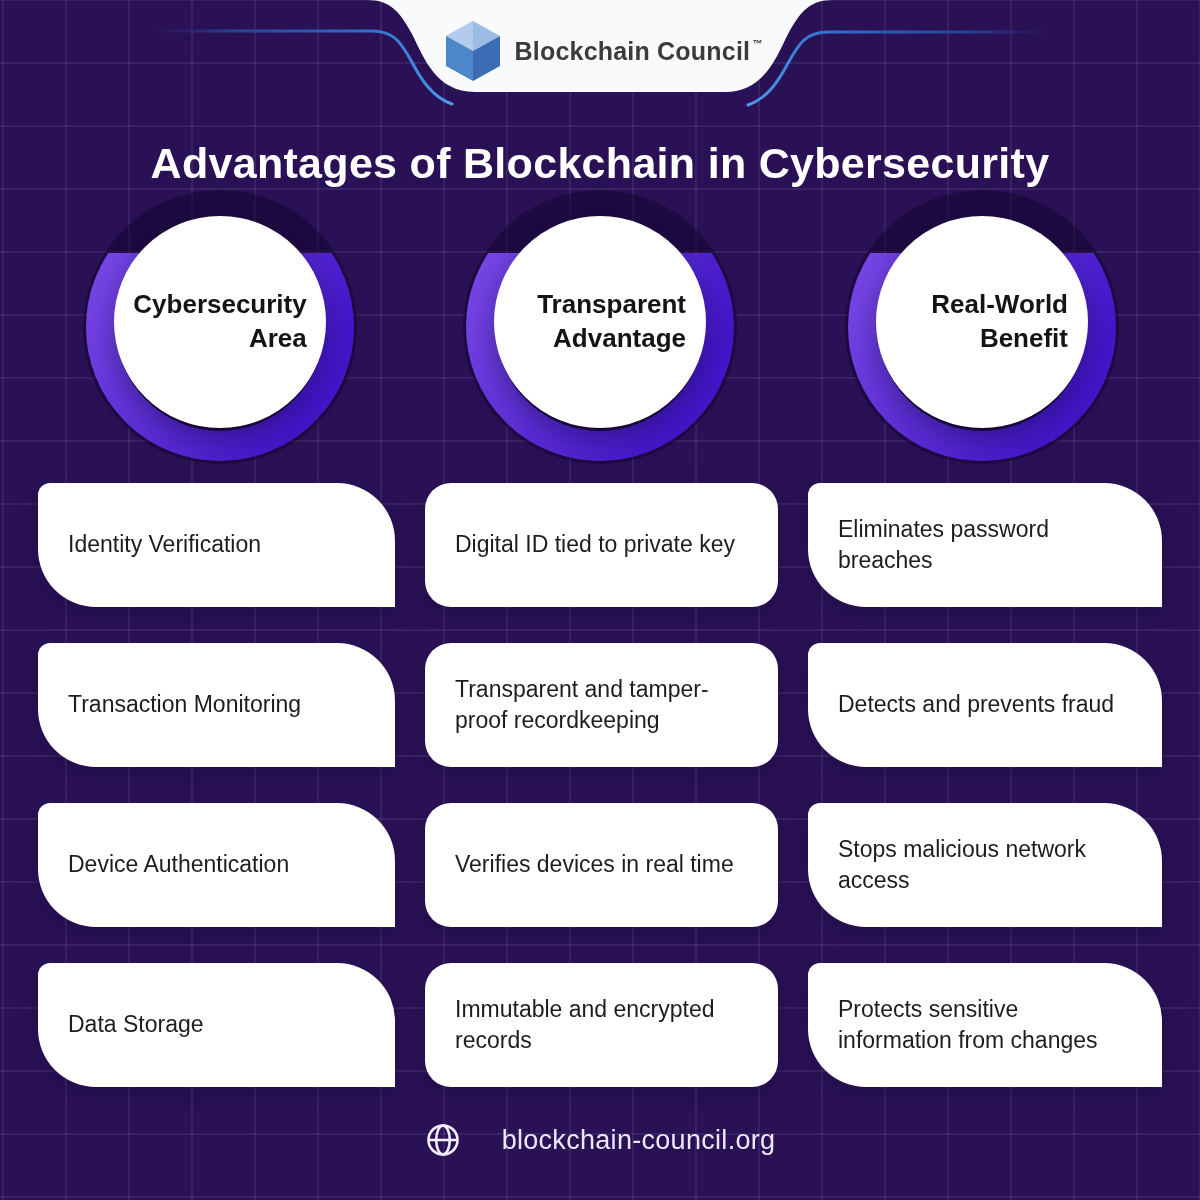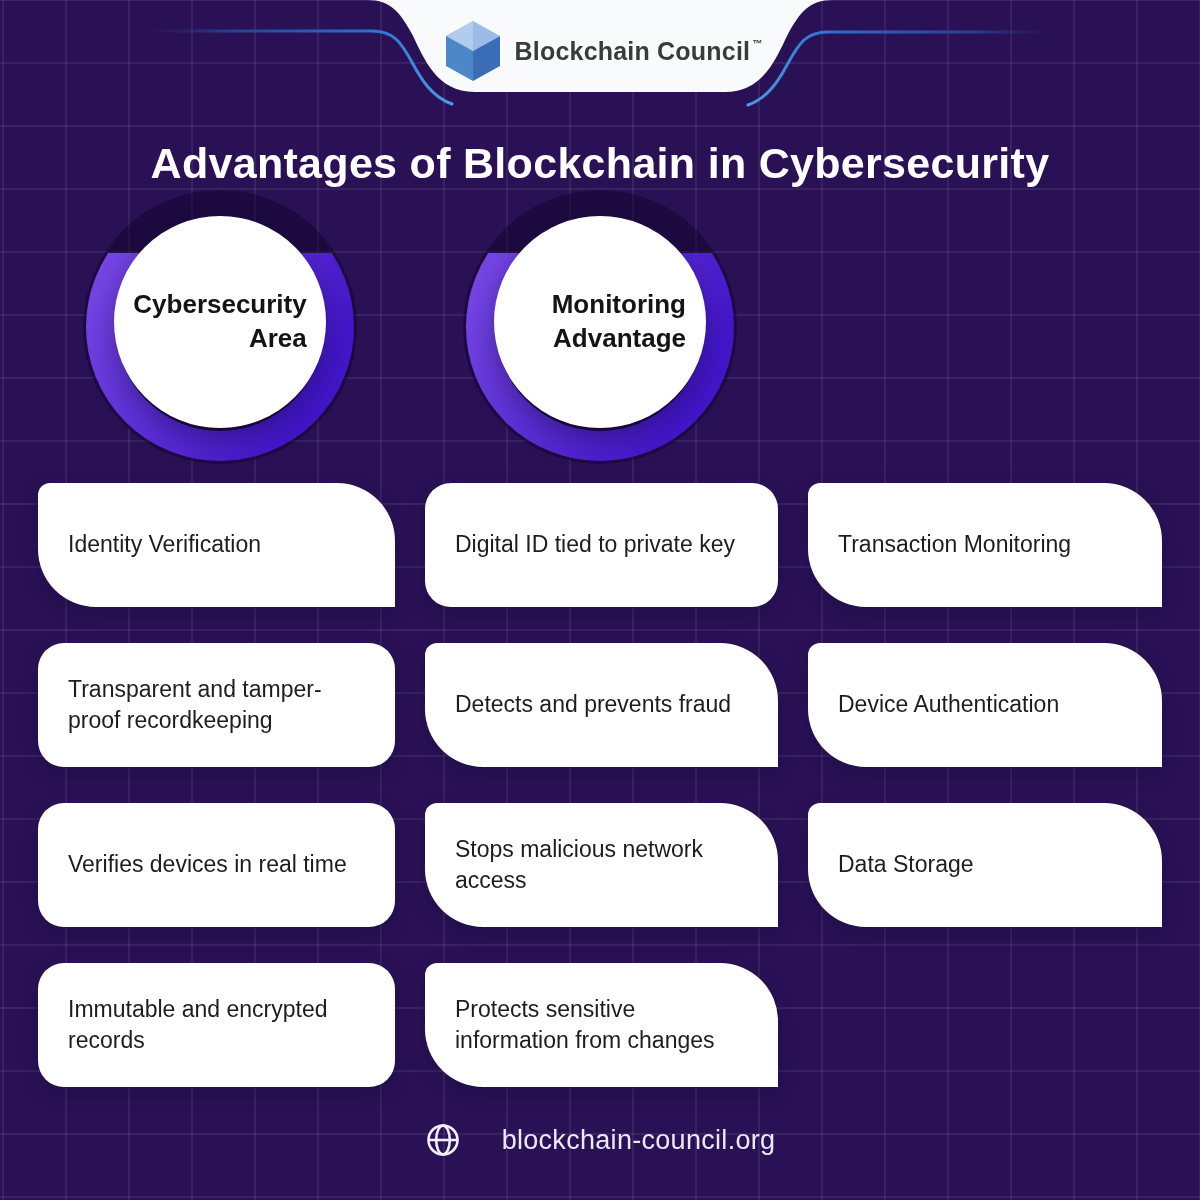--- a/index.html
+++ b/index.html
@@ -122,27 +122,41 @@
     <div class="halo"></div>
     <svg class="ring-svg" width="268" height="268">
       <defs>
           <linearGradient id="rg2" x1="0" y1="0" x2="1" y2="0.6">
         <stop offset="0" stop-color="#7b4be8"></stop>
             <stop offset="1" stop-color="#4316c9"></stop>
       </linearGradient>
         </defs>
       <circle cx="134" cy="134" r="119" fill="none" stroke="url(#rg2)" stroke-width="30"></circle>
     </svg>
-    <div class="circle">Monitoring Advantage</div>
+    <div class="circle">Transparent Advantage</div>
   </div>
 
+  <div class="circle-group" id="cg-3">
+    <div class="halo"></div>
+    <svg class="ring-svg" width="268" height="268">
+      <defs>
+          <linearGradient id="rg3" x1="0" y1="0" x2="1" y2="0.6">
+        <stop offset="0" stop-color="#7b4be8"></stop>
+            <stop offset="1" stop-color="#4316c9"></stop>
+      </linearGradient>
+        </defs>
+      <circle cx="134" cy="134" r="119" fill="none" stroke="url(#rg3)" stroke-width="30"></circle>
+    </svg>
+    <div class="circle">Real-World Benefit</div>
+  </div>
 
   <div class="grid">
     <div class="card r-side">Identity Verification</div>
     <div class="card r-mid">Digital ID tied to private key</div>
+    <div class="card r-side">Eliminates password breaches</div>
 
     <div class="card r-side">Transaction Monitoring</div>
     <div class="card r-mid">Transparent and tamper-proof recordkeeping</div>
     <div class="card r-side">Detects and prevents fraud</div>
 
     <div class="card r-side">Device Authentication</div>
     <div class="card r-mid">Verifies devices in real time</div>
     <div class="card r-side">Stops malicious network access</div>
 
     <div class="card r-side">Data Storage</div>

